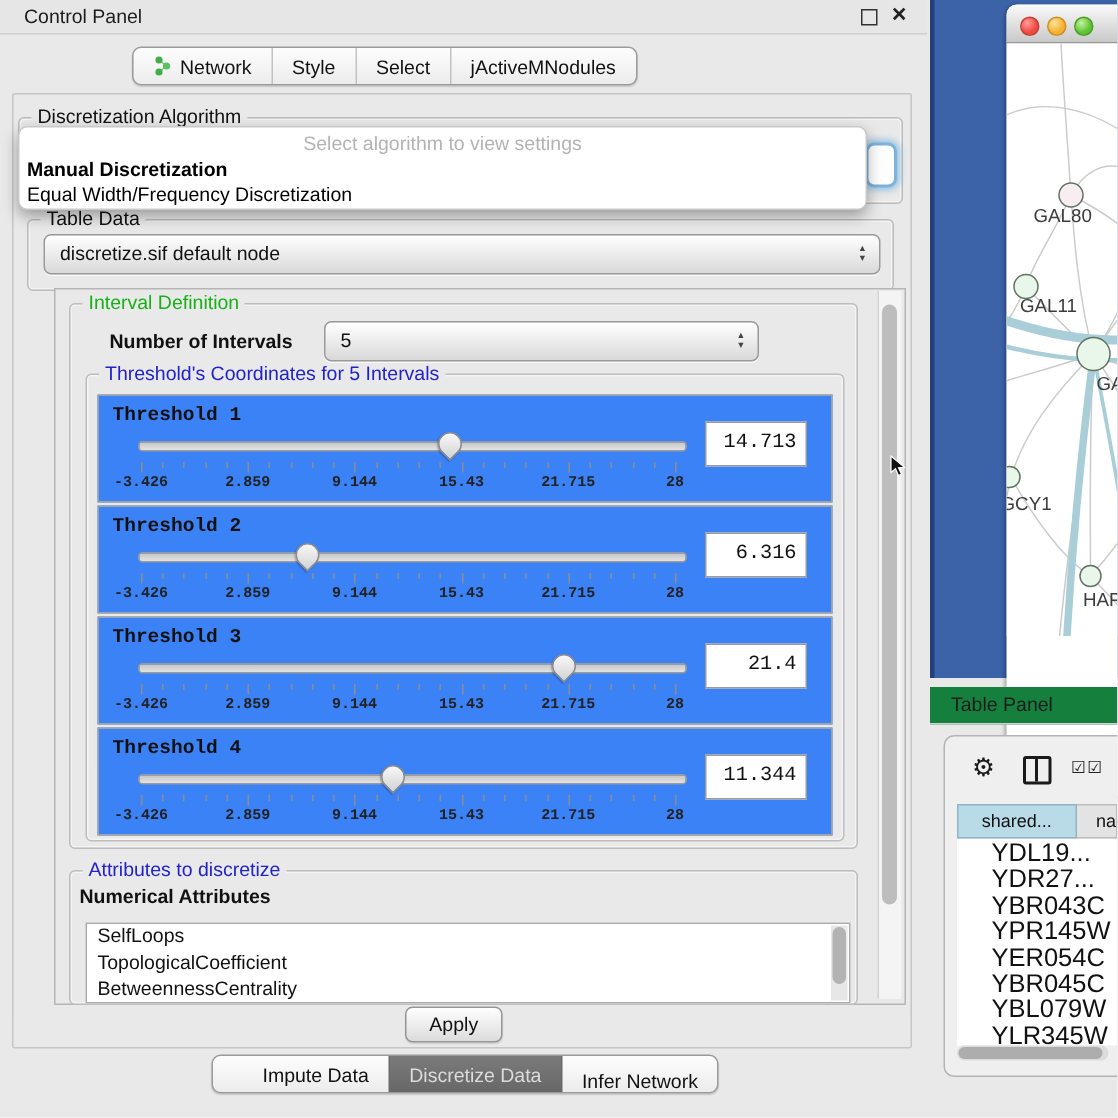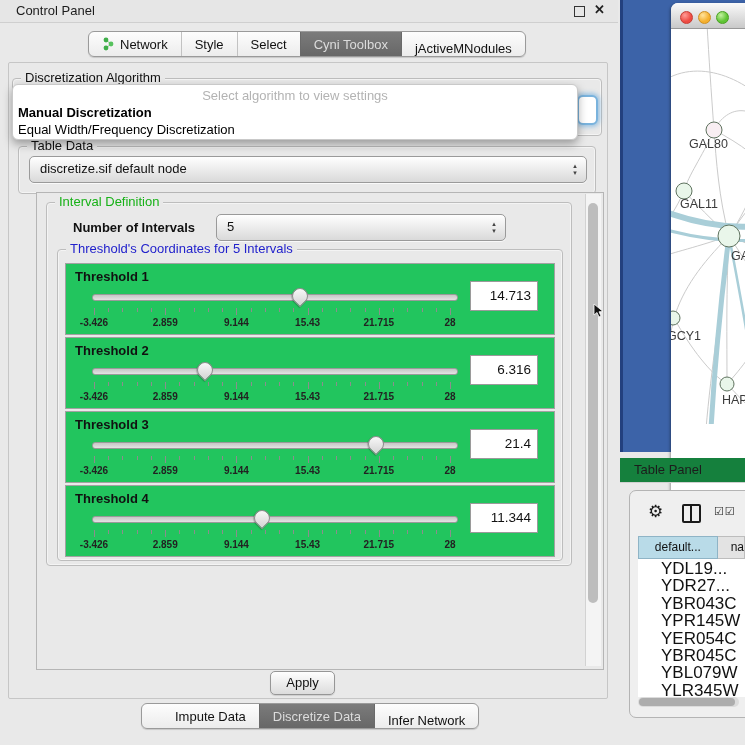--- a/index.html
+++ b/index.html
@@ -32,21 +32,21 @@
   .combo .stepper{position:absolute;right:6px;top:2px;width:10px;height:20px;display:flex;flex-direction:column;align-items:center;justify-content:center;color:#444;font-size:7px;line-height:7px;}
 
   
   .popup{position:absolute;left:12px;top:84px;width:564px;height:54px;background:#fff;border:1px solid #c9c9c9;border-radius:6px;box-shadow:0 4px 10px rgba(0,0,0,.35);z-index:30;}
   .popup .p-line1{position:absolute;left:0;top:3px;width:100%;text-align:center;color:#b3b3b3;font-size:13px;}
   .popup .p-line2{position:absolute;left:5px;top:20px;font-size:13px;font-weight:bold;color:#000;white-space:nowrap;}
   .popup .p-line3{position:absolute;left:5px;top:37px;font-size:13px;color:#000;white-space:nowrap;}
   .combo-focus{position:absolute;left:577px;top:95px;width:17px;height:26px;border-radius:6px;background:#fff;border:2px solid #7ab3dd;box-shadow:0 0 4px 2px rgba(95,165,220,.55);z-index:20;}
 
   
-  .thr-panel{position:relative;width:488px;height:70px;margin:0 0 2px 0;border:1px solid #a2a2a2;background:#22c55e;}
+  .thr-panel{position:relative;width:488px;height:70px;margin:0 0 2px 0;border:1px solid #a2a2a2;background:#3b82f6;font-family:Liberation Mono, monospace;}
   .thr-label{position:absolute;left:9px;top:5px;font-size:13px;font-weight:bold;color:#111;}
   .slider{position:absolute;left:18px;top:22px;width:380px;height:44px;}
   .slider .track{position:absolute;left:8px;top:8px;width:364px;height:5px;border-radius:3px;border:1px solid #9a9a9a;background:linear-gradient(#c6c6c6,#e3e3e3);}
   .slider .thumb{position:absolute;top:2px;width:14px;height:14px;background:linear-gradient(135deg,#fefefe,#d2d2d2);border:1px solid #8c8c8c;border-radius:50% 50% 0 50%;transform:rotate(45deg);box-shadow:0 1px 1px rgba(0,0,0,.25);}
   .tick{position:absolute;top:22px;width:1px;height:4px;background:#8d8d8d;}
   .tick.major{height:7px;}
   .tick-lab{position:absolute;top:31px;transform:translateX(-50%);font-size:10px;font-weight:bold;color:#222;white-space:nowrap;}
   .thr-value{position:absolute;right:16px;top:17px;width:60px;height:28px;background:#fff;border:1px solid #9a9a9a;font-size:13.5px;text-align:right;line-height:28px;padding-right:6px;color:#111;}
 
   
@@ -111,23 +111,20 @@
           <circle cx="4" cy="11" r="2.4" fill="#3fae49"></circle>
           <circle cx="9" cy="7" r="2.4" fill="#57c25e"></circle>
         </svg>
         <span>Network</span>
       </div>
       <div class="seg-btn">
         <span>Style</span>
       </div>
       <div class="seg-btn">
         <span>Select</span>
-      </div>
-      <div class="seg-btn sel">
-        <span>Cyni Toolbox</span>
       </div>
       <div class="seg-btn">
         <span>jActiveMNodules</span>
       </div>
     </div>
 
   <div class="content-frame"></div>
 
   <div class="groupbox" style="left:12px;top:78px;width:588px;height:56px;">
     <span class="gb-title">Discretization Algorithm</span>
@@ -333,20 +330,34 @@
                 <div class="tick-lab" style="left: 366px;">28</div>
               </div>
       <div class="thumb" style="left: 170.318px;"></div>
     </div>
     <div class="thr-value">11.344</div>
   </div>
 </div>
     </div>
   </div>
 
+  <div class="groupbox" style="left:46px;top:580px;width:524px;height:88px;background:#e9e9e9;">
+    <span class="gb-title gb-blue">Attributes to discretize</span>
+    <span class="lab" style="left:6px;top:9px;">Numerical Attributes</span>
+    <div class="attr-list">
+      <div id="attr-items">
+          <div class="attr-item">SelfLoops</div>
+          <div class="attr-item">TopologicalCoefficient</div>
+          <div class="attr-item">BetweennessCentrality</div>
+        </div>
+      <div class="vscroll-s">
+          <div class="vt"></div>
+        </div>
+    </div>
+  </div>
 
   <div class="push-btn" style="left:270px;top:671px;width:63px;">Apply</div>
 
   <div class="seg" id="bottom-tabbar">
       <div class="seg-btn">
         <span>Impute Data</span>
       </div>
       <div class="seg-btn sel">
         <span>Discretize Data</span>
       </div>
@@ -426,21 +437,21 @@
 
   <div class="tp-header">
     <span>Table Panel</span>
   </div>
   <div class="tp-box"></div>
   <div class="tp-gear">⚙</div>
   <div class="tp-cols"></div>
   <div class="tp-checks">☑☑</div>
   <div class="tp-grid">
     <div class="tp-head">
-      <div class="h1">default...</div>
+      <div class="h1">shared...</div>
       <div class="h2">na</div>
     </div>
     <div id="tp-rows">
         <div class="tp-row">
           <div class="c1">YDL19...</div>
           <div class="c2">YDL1</div>
         </div>
         <div class="tp-row">
           <div class="c1">YDR27...</div>
           <div class="c2">YDR2</div>

